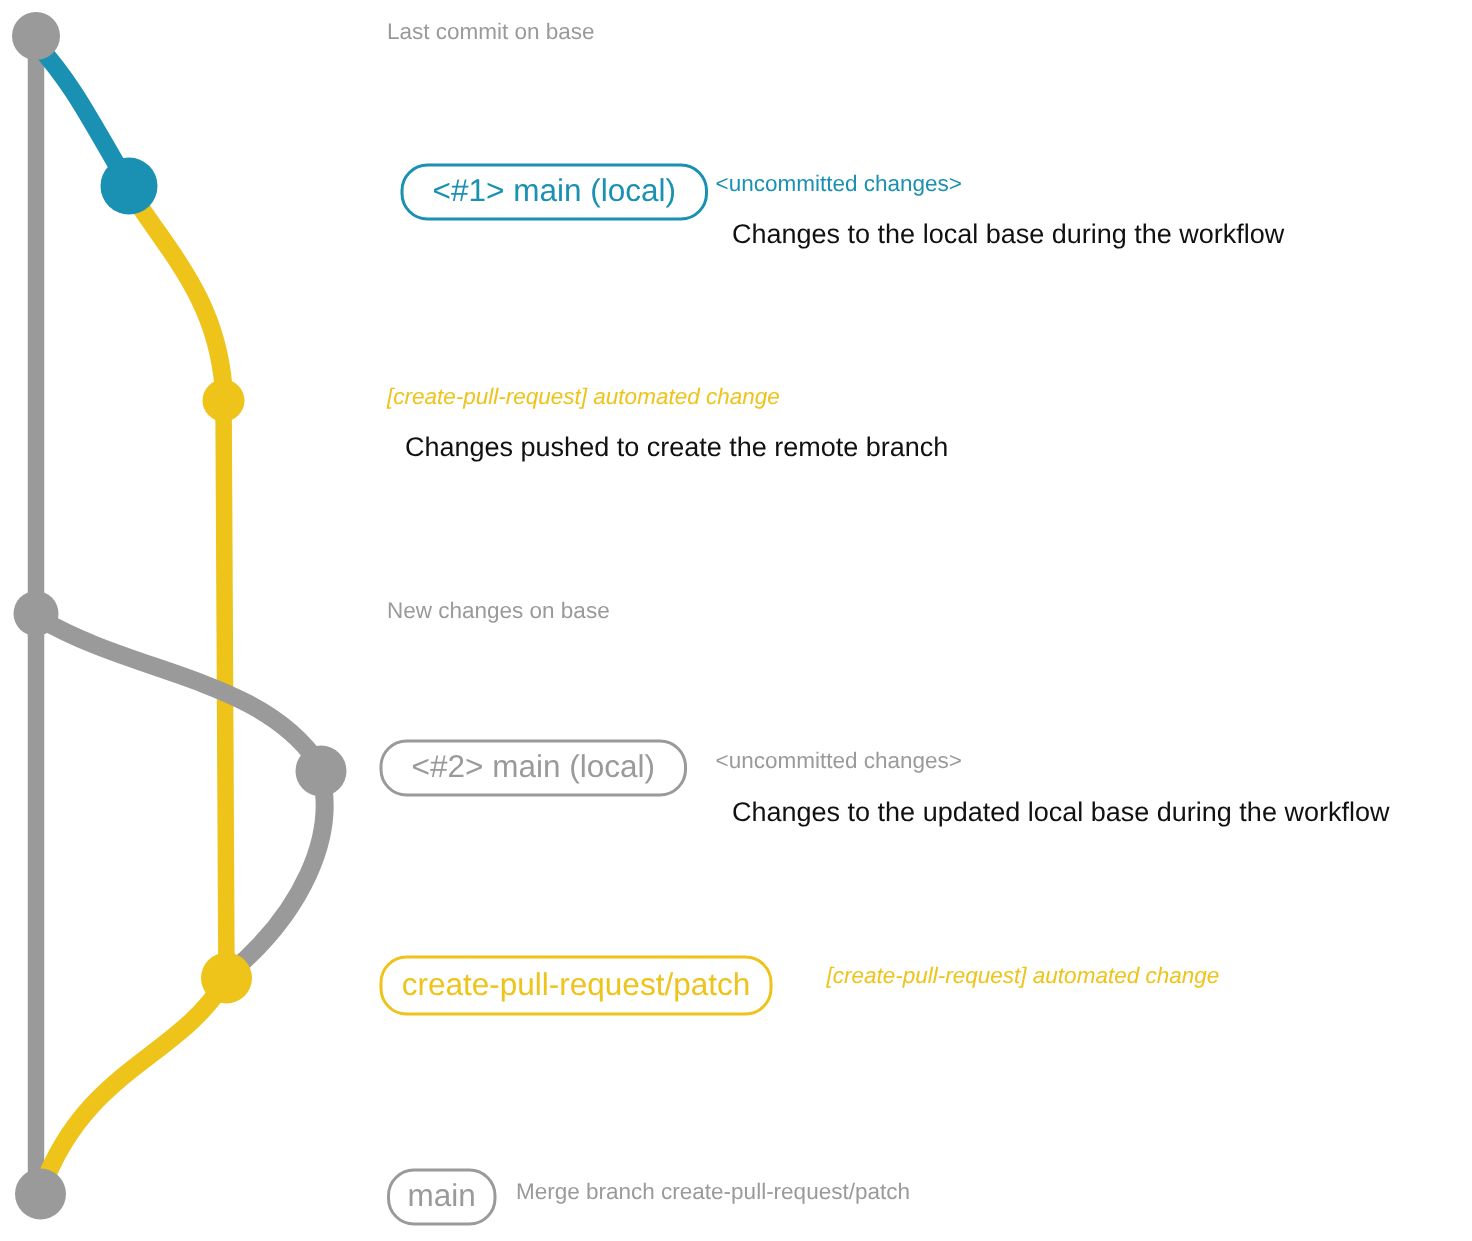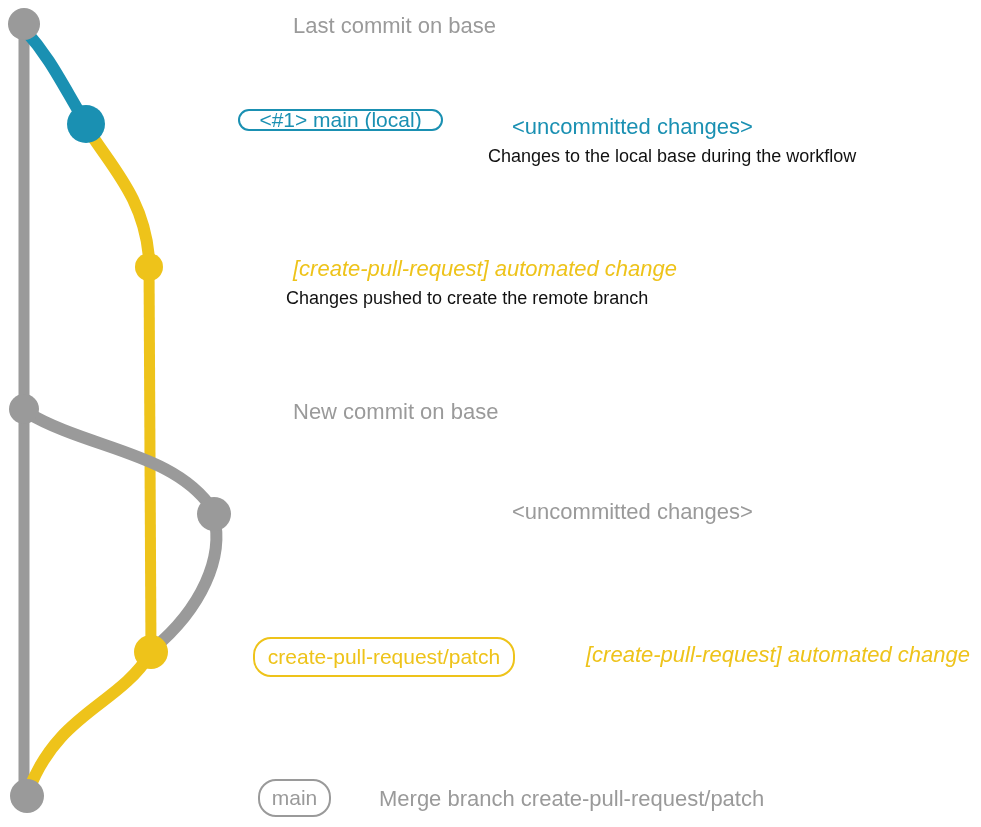--- a/index.html
+++ b/index.html
@@ -27,23 +27,22 @@
   .stroke-gray   { stroke: var(--gray);   fill: none; }
   .stroke-teal   { stroke: var(--teal);   fill: none; }
   .stroke-yellow { stroke: var(--yellow); fill: none; }
   .fill-gray     { fill: var(--gray);   stroke: none; }
   .fill-teal     { fill: var(--teal);   stroke: none; }
   .fill-yellow   { fill: var(--yellow); stroke: none; }
 
   .label {
     position: absolute;
     white-space: nowrap;
-    font-size: 22px;
+    font-size: 15px;
     line-height: 1.15;
-    margin-left: 35px;
   }
   .label.gray   { color: var(--gray); }
   .label.teal   { color: var(--teal); }
   .label.yellow { color: var(--yellow); font-style: italic; }
 
   .caption {
     position: absolute;
     white-space: nowrap;
     font-family: Liberation Sans, sans-serif;
     font-size: 18px;
@@ -91,30 +90,32 @@
     <circle cx="86" cy="124" r="19" class="fill-teal"></circle>
     <circle cx="149" cy="267" r="14" class="fill-yellow"></circle>
     <circle cx="24" cy="409" r="15" class="fill-gray"></circle>
     <circle cx="214" cy="514" r="17" class="fill-gray"></circle>
     <circle cx="151" cy="652" r="17" class="fill-yellow"></circle>
     <circle cx="27" cy="796" r="17" class="fill-gray"></circle>
   </svg>
 
   <div class="label gray" style="left:258px; top:13px;">Last commit on base</div>
 
-  <div class="badge teal" style="left:238px; top:109px; width:205px; height:22px;">&lt;#1&gt; main (local)</div>
+  <div class="badge teal" style="left:267px; top:109px; width:205px; height:38px;">&lt;#1&gt; main (local)</div>
   <div class="label teal" style="left:477px; top:114px;">&lt;uncommitted changes&gt;</div>
   <div class="caption" style="left:488px; top:146px;">Changes to the local base during the workflow</div>
 
   <div class="label yellow" style="left:258px; top:256px;">[create-pull-request] automated change</div>
-  <div class="caption" style="left:286px; top:288px;">Changes pushed to create the remote branch</div>
+  <div class="caption" style="left:270px; top:288px;">Changes pushed to create the remote branch</div>
 
-  <div class="label gray" style="left:258px; top:399px;">New commit on base</div>
+  <div class="label gray" style="left:258px; top:399px;">New changes on base</div>
 
+  <div class="badge gray" style="left:253px; top:493px; width:205px; height:38px;">&lt;#2&gt; main (local)</div>
   <div class="label gray" style="left:477px; top:499px;">&lt;uncommitted changes&gt;</div>
+  <div class="caption" style="left:488px; top:531px;">Changes to the updated local base during the workflow</div>
 
   <div class="badge yellow" style="left:253px; top:637px; width:262px; height:40px;">create-pull-request/patch</div>
   <div class="label yellow" style="left:551px; top:642px;">[create-pull-request] automated change</div>
 
   <div class="badge gray" style="left:258px; top:779px; width:73px; height:38px;text-align:center;">main</div>
   <div class="label gray" style="left:344px; top:786px;text-align:right;">Merge branch create-pull-request/patch</div>
 
 </div>
 
 </body></html>

